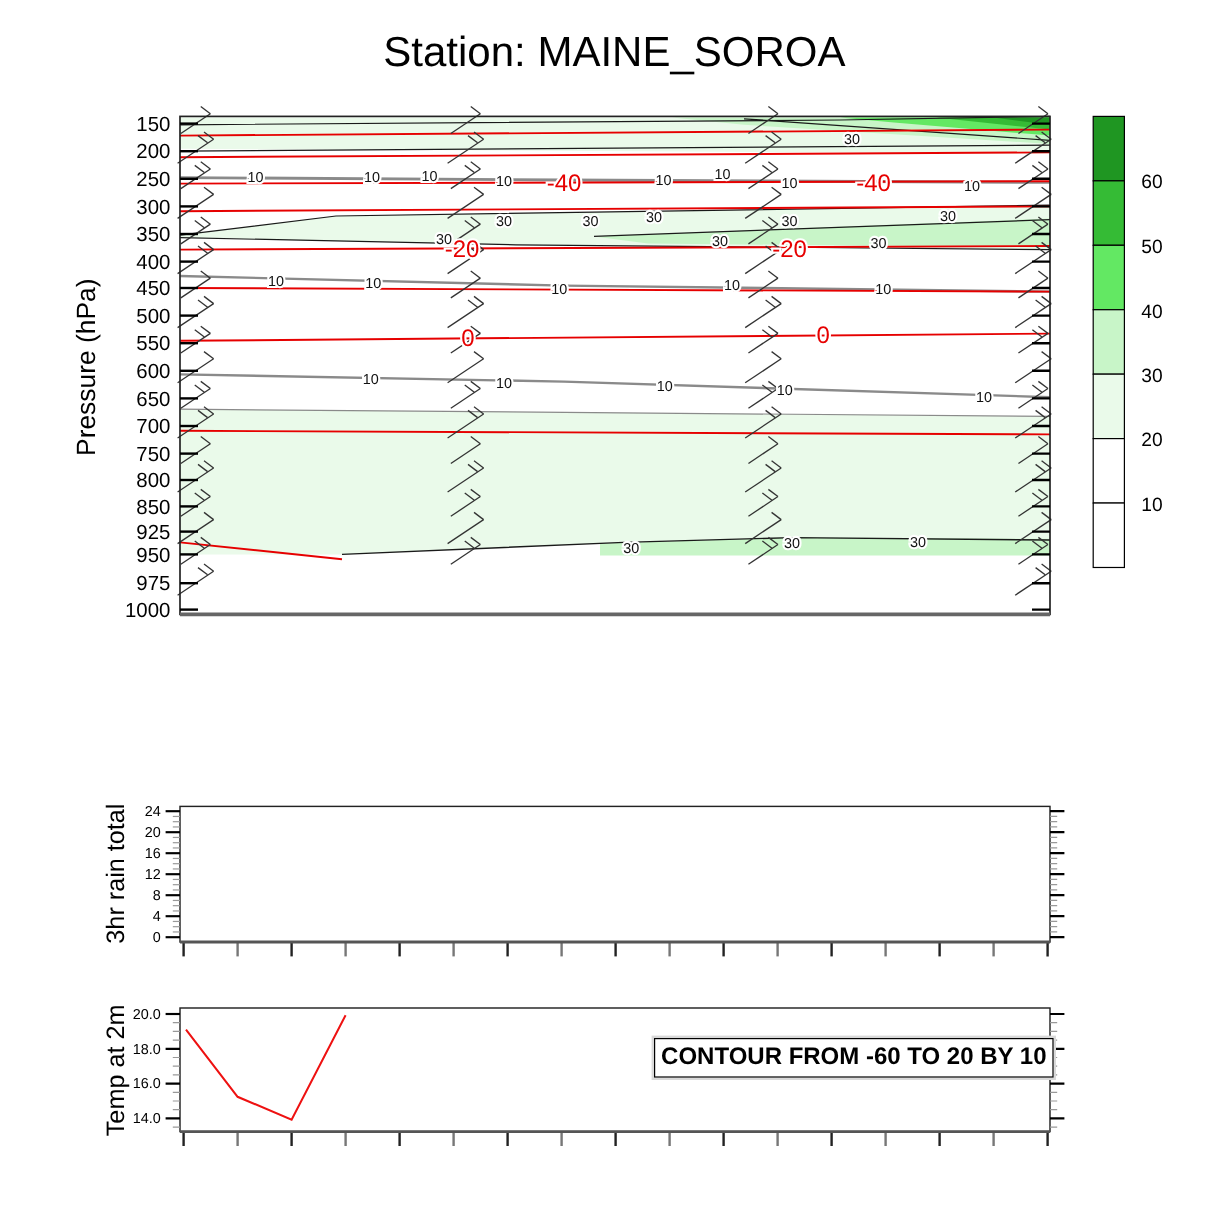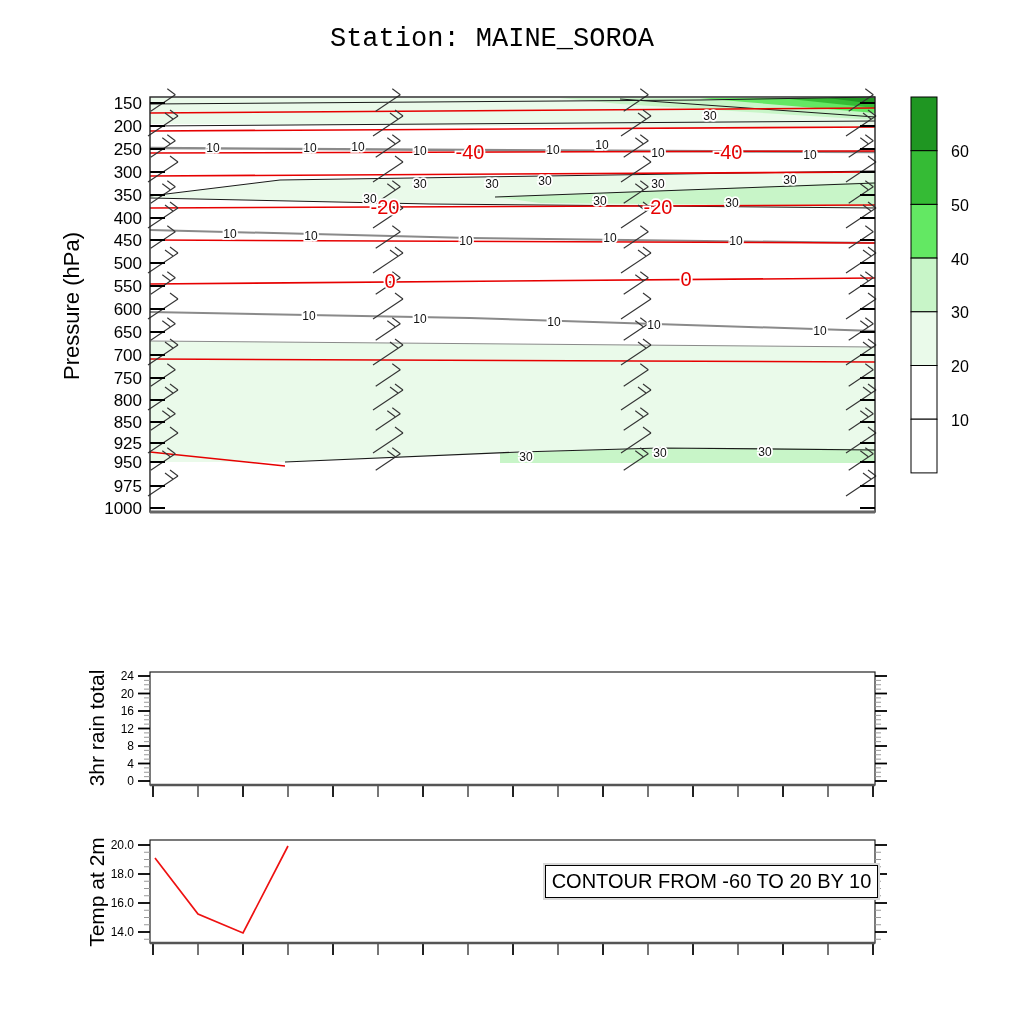--- a/index.html
+++ b/index.html
@@ -1,30 +1,30 @@
 <!DOCTYPE html>
 <html><head>
 <meta charset="utf-8">
 <style>
   html,body{margin:0;padding:0;background:#fff;}
   .page{position:relative;width:1024px;height:1024px;background:#fff;
         font-family:"Liberation Sans",sans-serif;color:#000;overflow:hidden;}
   #gfx{position:absolute;left:0;top:0;}
   svg text{font-family:"Liberation Sans",sans-serif;}
-  .title{position:absolute;left:492px;top:24px;transform:translateX(-50%);
-         font-size:27px;white-space:nowrap;font-family:Liberation Mono, monospace;}
+  .title{position:absolute;left:512px;top:24px;transform:translateX(-50%);
+         font-size:35px;white-space:nowrap;}
   .ylab{position:absolute;transform:translate(-50%,-50%) rotate(-90deg);
         white-space:nowrap;}
   .ylab.main{left:72px;top:306px;font-size:22px;}
   .ylab.rain{left:97px;top:728px;font-size:21px;}
   .ylab.temp{left:97px;top:892px;font-size:21px;}
   .contour-note{position:absolute;left:545px;top:865px;width:331px;height:31px;
         display:flex;align-items:center;justify-content:center;font-size:20px;
         border:1px solid #000;box-shadow:0 0 0 2px #d9d9d9;background:#fff;
-        white-space:nowrap;}
+        white-space:nowrap;font-weight:bold;}
 </style>
 </head>
 <body>
 
 <div class="page">
   <div class="title">Station: MAINE_SOROA</div>
   <div class="ylab main">Pressure (hPa)</div>
   <div class="ylab rain">3hr rain total</div>
   <div class="ylab temp">Temp at 2m</div>
   <svg id="gfx" width="1024" height="1024">

